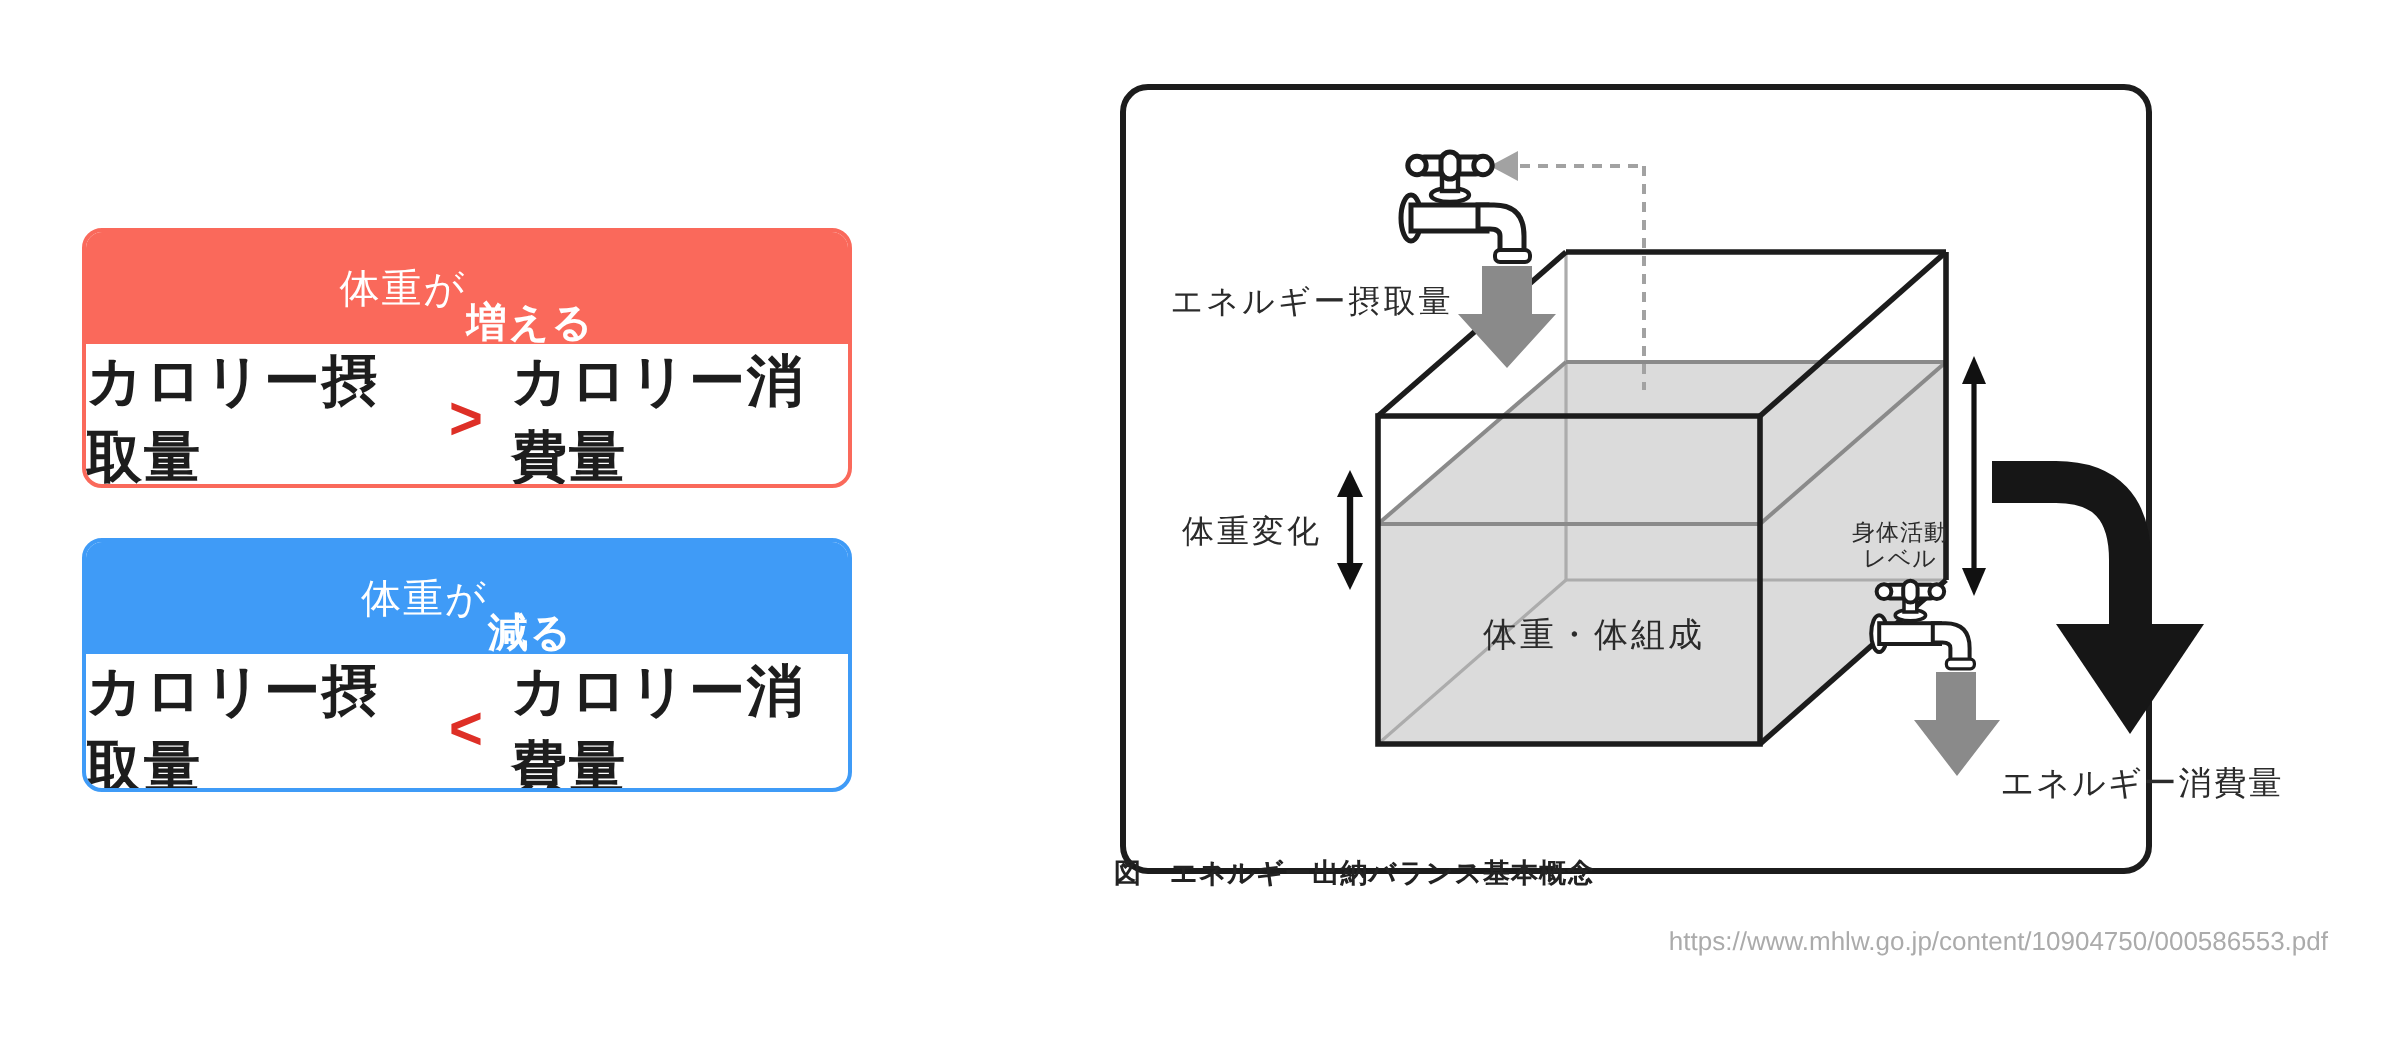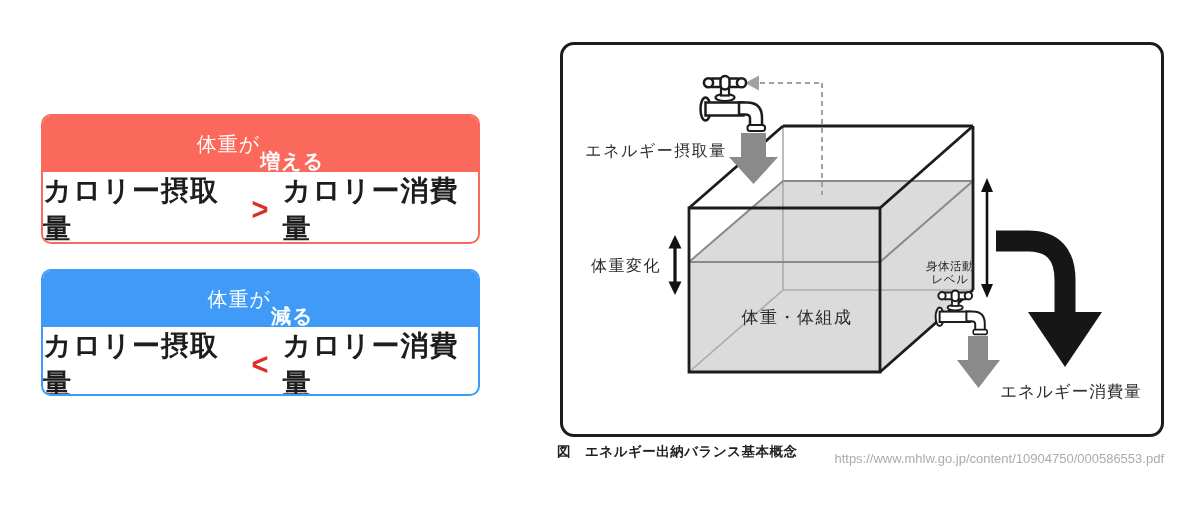--- a/index.html
+++ b/index.html
@@ -5,21 +5,21 @@
   html,body{margin:0;padding:0;}
   body{
     width:1200px;height:520px;background:#ffffff;
     font-family:"Liberation Sans","DejaVu Sans",sans-serif;
     position:relative;overflow:hidden;
   }
   .stage{position:absolute;inset:0;}
 
   
   .card{
-    position:absolute;left:41px;width:439px;
+    position:absolute;left:41px;width:385px;
     border:2px solid;border-radius:10px;background:#fff;
     overflow:hidden;box-sizing:border-box;
     display:flex;flex-direction:column;
   }
   .card.gain{top:114px;height:130px;border-color:#FA695B;}
   .card.lose{top:269px;height:127px;border-color:#3F9BF7;}
   .card-header{
     height:56px;flex:0 0 56px;display:flex;align-items:center;justify-content:center;
     color:#ffffff;font-size:20px;letter-spacing:1px;
   }
@@ -31,37 +31,37 @@
     flex:1;display:flex;align-items:center;
     font-size:28px;font-weight:700;color:#1d1d1d;letter-spacing:1px;
   }
   .card-body .op{
     color:#DE2F26;margin:0 13px;font-size:29px;font-weight:800;
     transform:scaleY(1.05);
   }
 
   
   .panel{
-    position:absolute;left:560px;top:42px;width:604px;height:395px;
+    position:absolute;left:560px;top:42px;width:516px;height:395px;
     border:3px solid #1c1c1c;border-radius:14px;background:#fff;
     box-sizing:border-box;
     text-align:center;
   }
   .panel svg{position:absolute;left:-3px;top:-3px;}
 
   
   .caption-left{
-    position:absolute;left:557px;top:443px;
+    position:absolute;left:557px;top:428px;
     font-size:13.5px;font-weight:700;color:#222222;letter-spacing:0.5px;
   }
   .caption-right{
     position:absolute;right:36px;top:447px;text-align:right;line-height:16px;
   }
   .caption-right .src{font-size:13.5px;font-weight:700;color:#333333;letter-spacing:0.3px;}
-  .caption-right .url{font-size:13px;font-weight:400;color:#ABABAB;margin-top:4px;}
+  .caption-right .url{font-size:13px;font-weight:400;color:#ABABAB;margin-top:16px;}
 
   svg text{font-family:"Liberation Sans","DejaVu Sans",sans-serif;}
 </style>
 </head>
 <body>
 
 <div class="stage">
 
   <div class="card gain">
     <div class="card-header">

